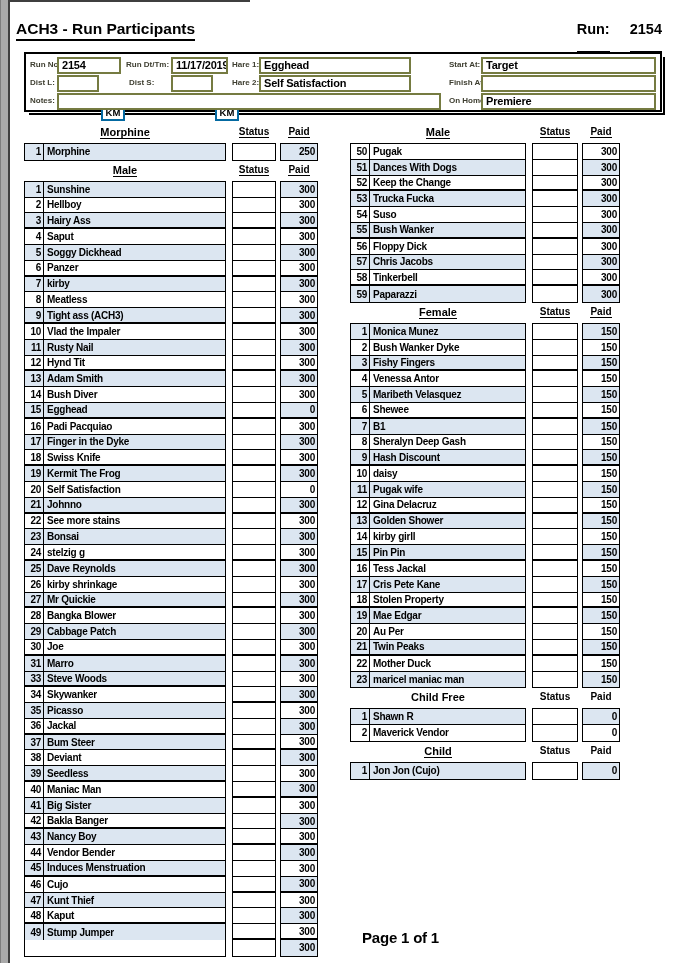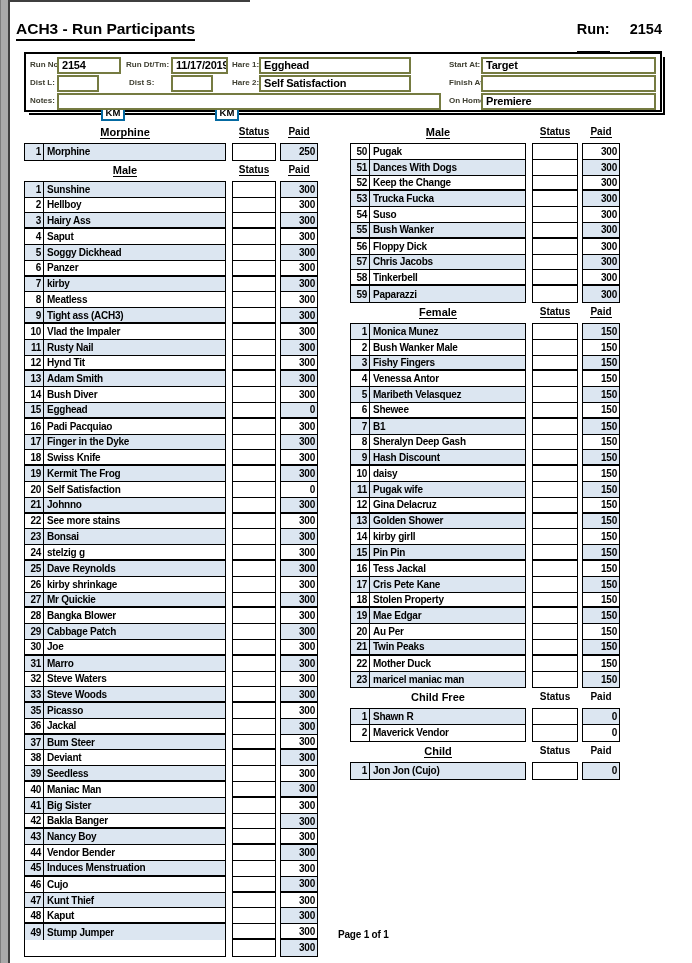--- a/index.html
+++ b/index.html
@@ -56,21 +56,21 @@
     white-space:nowrap;overflow:hidden;}
   .row:last-child{border-bottom:none;}
   .row.g3{border-bottom-width:2px;}
   .row.alt{background:#dce6f1;}
   .cell-num{width:19px;text-align:right;padding-right:2px;border-right:1.5px solid #000;
     height:100%;display:flex;align-items:center;justify-content:flex-end;box-sizing:border-box;}
   .cell-name{flex:1;padding-left:3px;overflow:hidden;}
   .cell-paid{flex:1;text-align:right;padding-right:2px;}
   .stack.statuscol .row{background:#fff;}
 
-  .footer{position:absolute;left:328px;top:929px;font-size:10px;font-weight:bold;letter-spacing:-0.2px;}
+  .footer{position:absolute;left:352px;top:929px;font-size:15px;font-weight:bold;letter-spacing:-0.2px;}
 </style>
 </head>
 <body>
 
 <div class="frame-left"></div>
 <div class="frame-top"></div>
 
 <div class="content">
 
   <div class="title-row">
@@ -263,27 +263,27 @@
                 <span class="cell-name">Cabbage Patch</span>
               </div>
               <div class="row g3">
                 <span class="cell-num">30</span>
                 <span class="cell-name">Joe</span>
               </div>
               <div class="row alt">
                 <span class="cell-num">31</span>
                 <span class="cell-name">Marro</span>
               </div>
-              <div class="row">
-                <span class="cell-num">32</span>
-                <span class="cell-name">Steve Waters</span>
-              </div>
               <div class="row alt g3">
                 <span class="cell-num">33</span>
                 <span class="cell-name">Steve Woods</span>
+              </div>
+              <div class="row">
+                <span class="cell-num">34</span>
+                <span class="cell-name">Skywanker</span>
               </div>
               <div class="row alt">
                 <span class="cell-num">35</span>
                 <span class="cell-name">Picasso</span>
               </div>
               <div class="row g3">
                 <span class="cell-num">36</span>
                 <span class="cell-name">Jackal</span>
               </div>
               <div class="row alt">
@@ -645,21 +645,21 @@
             <span class="sec-colhead wC u"><span>Paid</span></span>
           </div>
           <div class="sec-body">
             <div class="stack wA">
               <div class="row alt">
                 <span class="cell-num">1</span>
                 <span class="cell-name">Monica Munez</span>
               </div>
               <div class="row">
                 <span class="cell-num">2</span>
-                <span class="cell-name">Bush Wanker Male</span>
+                <span class="cell-name">Bush Wanker Dyke</span>
               </div>
               <div class="row alt g3">
                 <span class="cell-num">3</span>
                 <span class="cell-name">Fishy Fingers</span>
               </div>
               <div class="row">
                 <span class="cell-num">4</span>
                 <span class="cell-name">Venessa Antor</span>
               </div>
               <div class="row alt">

